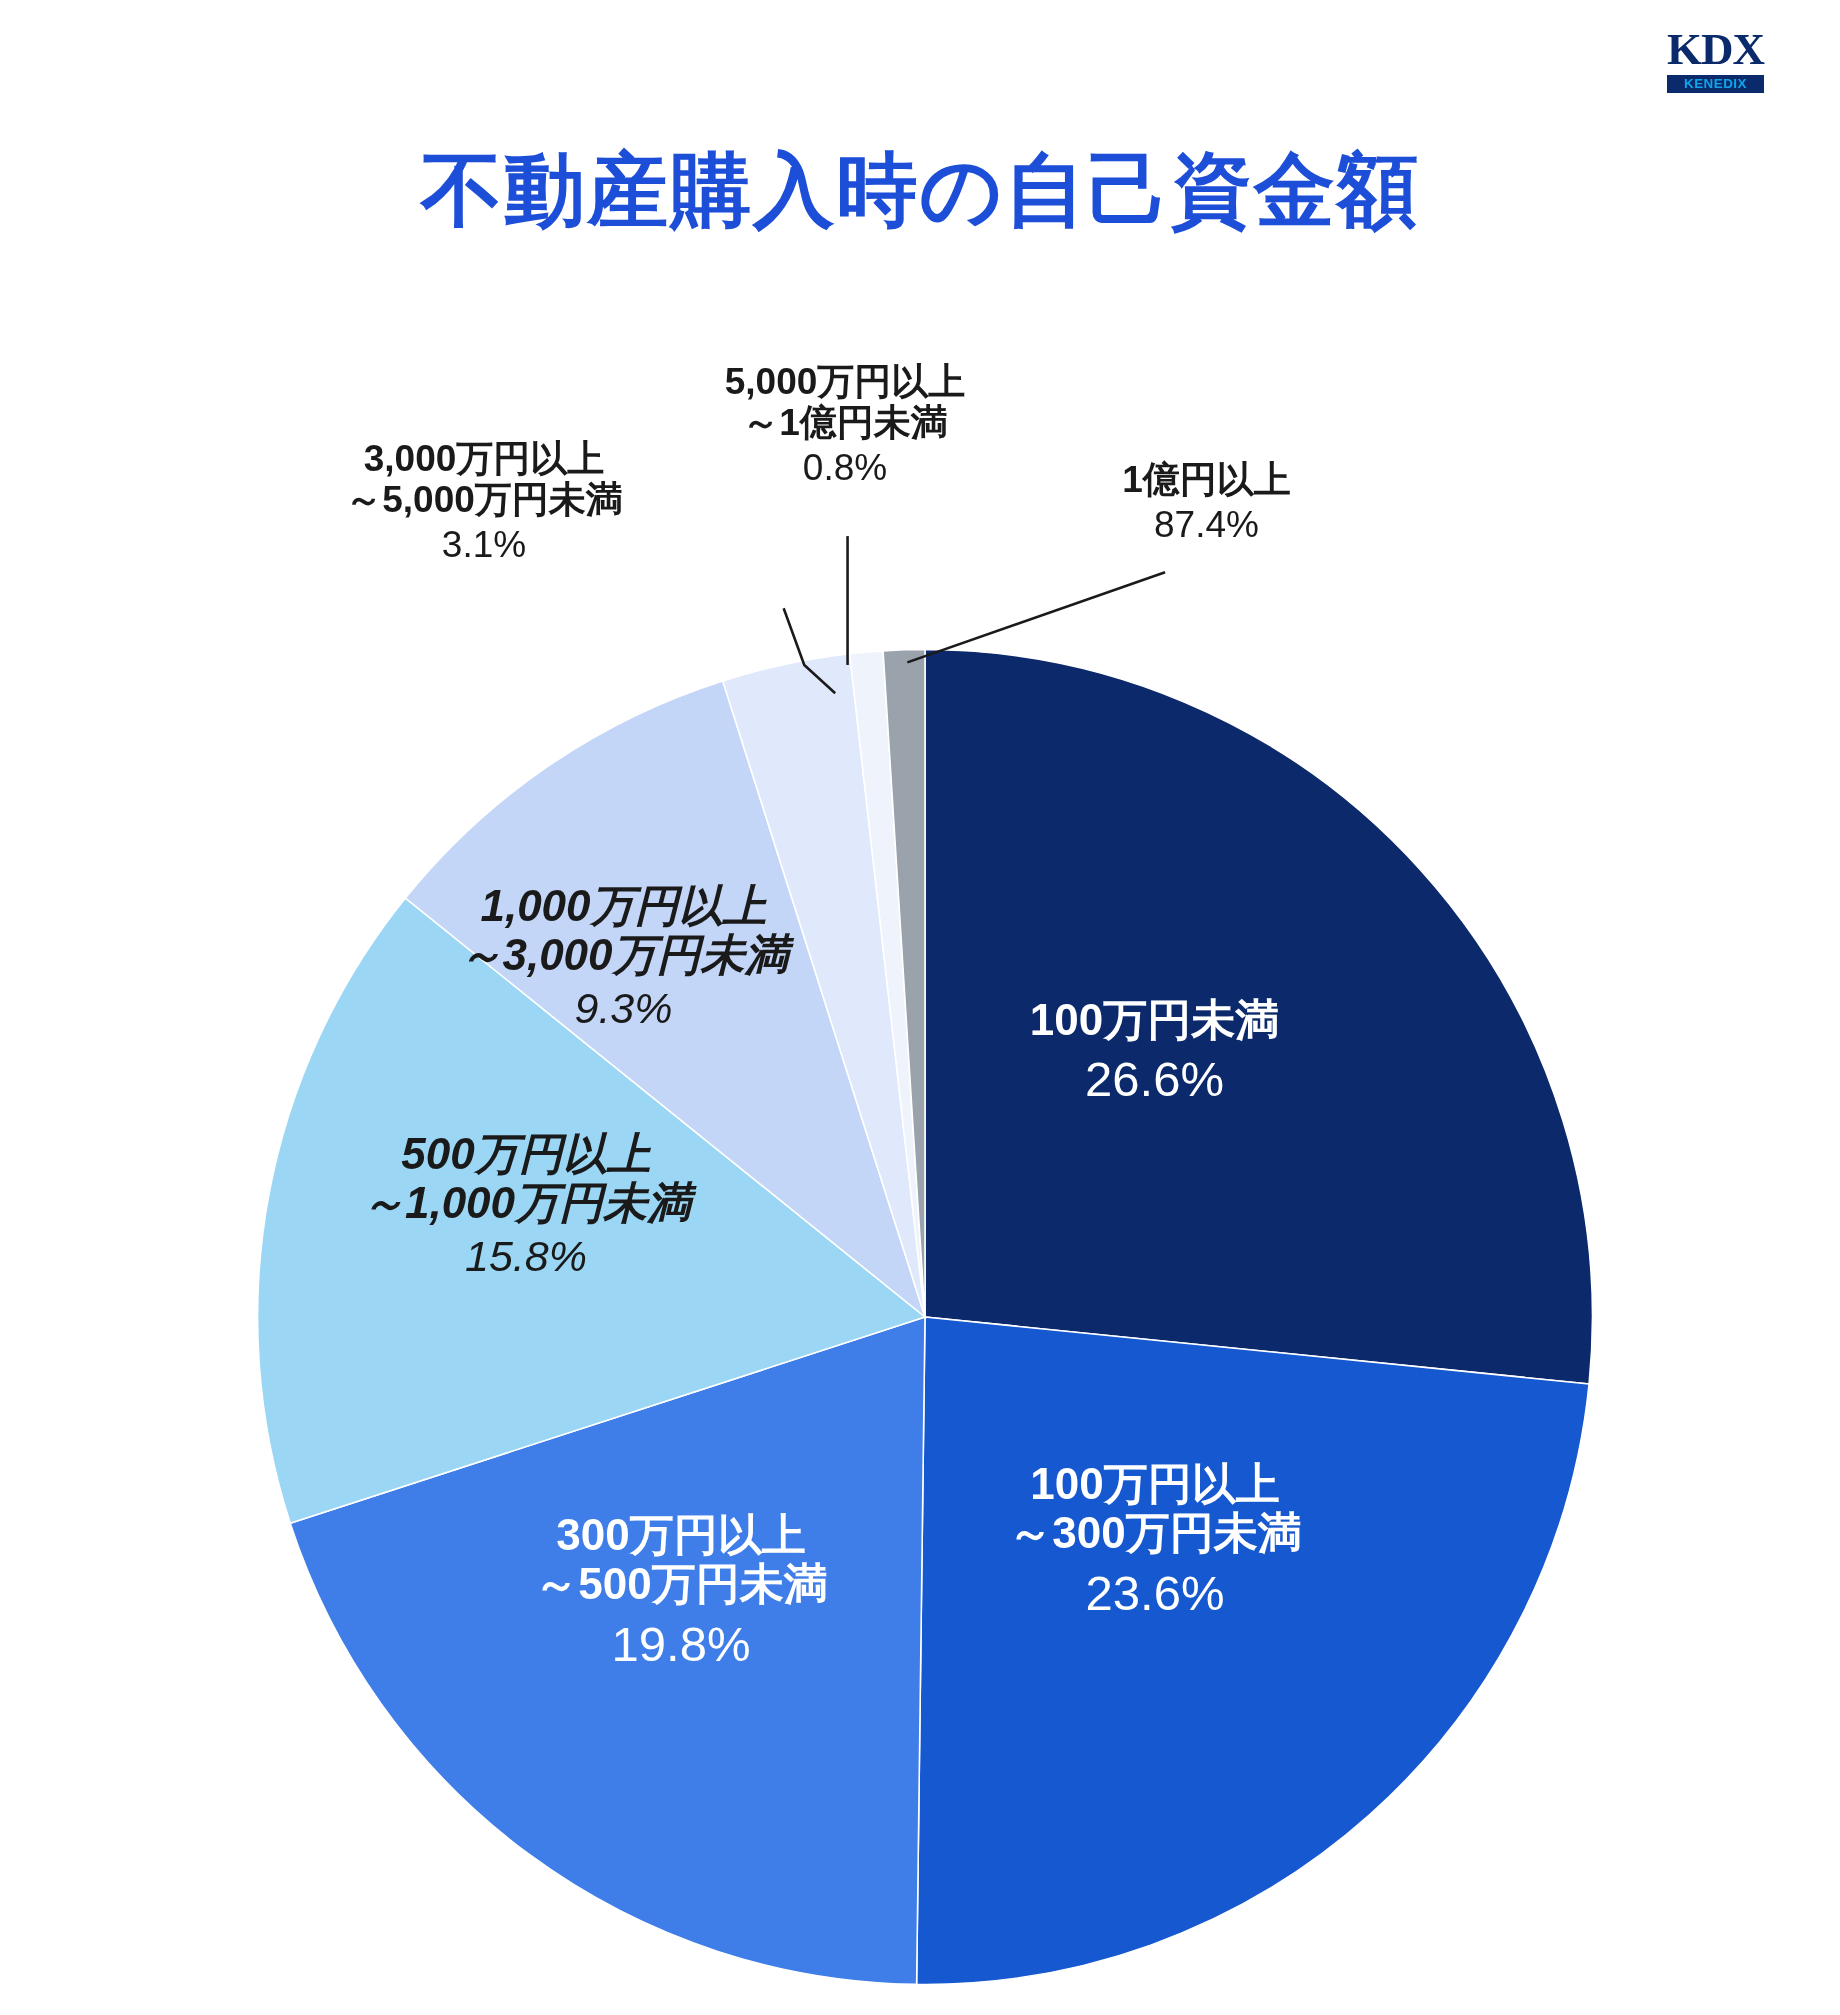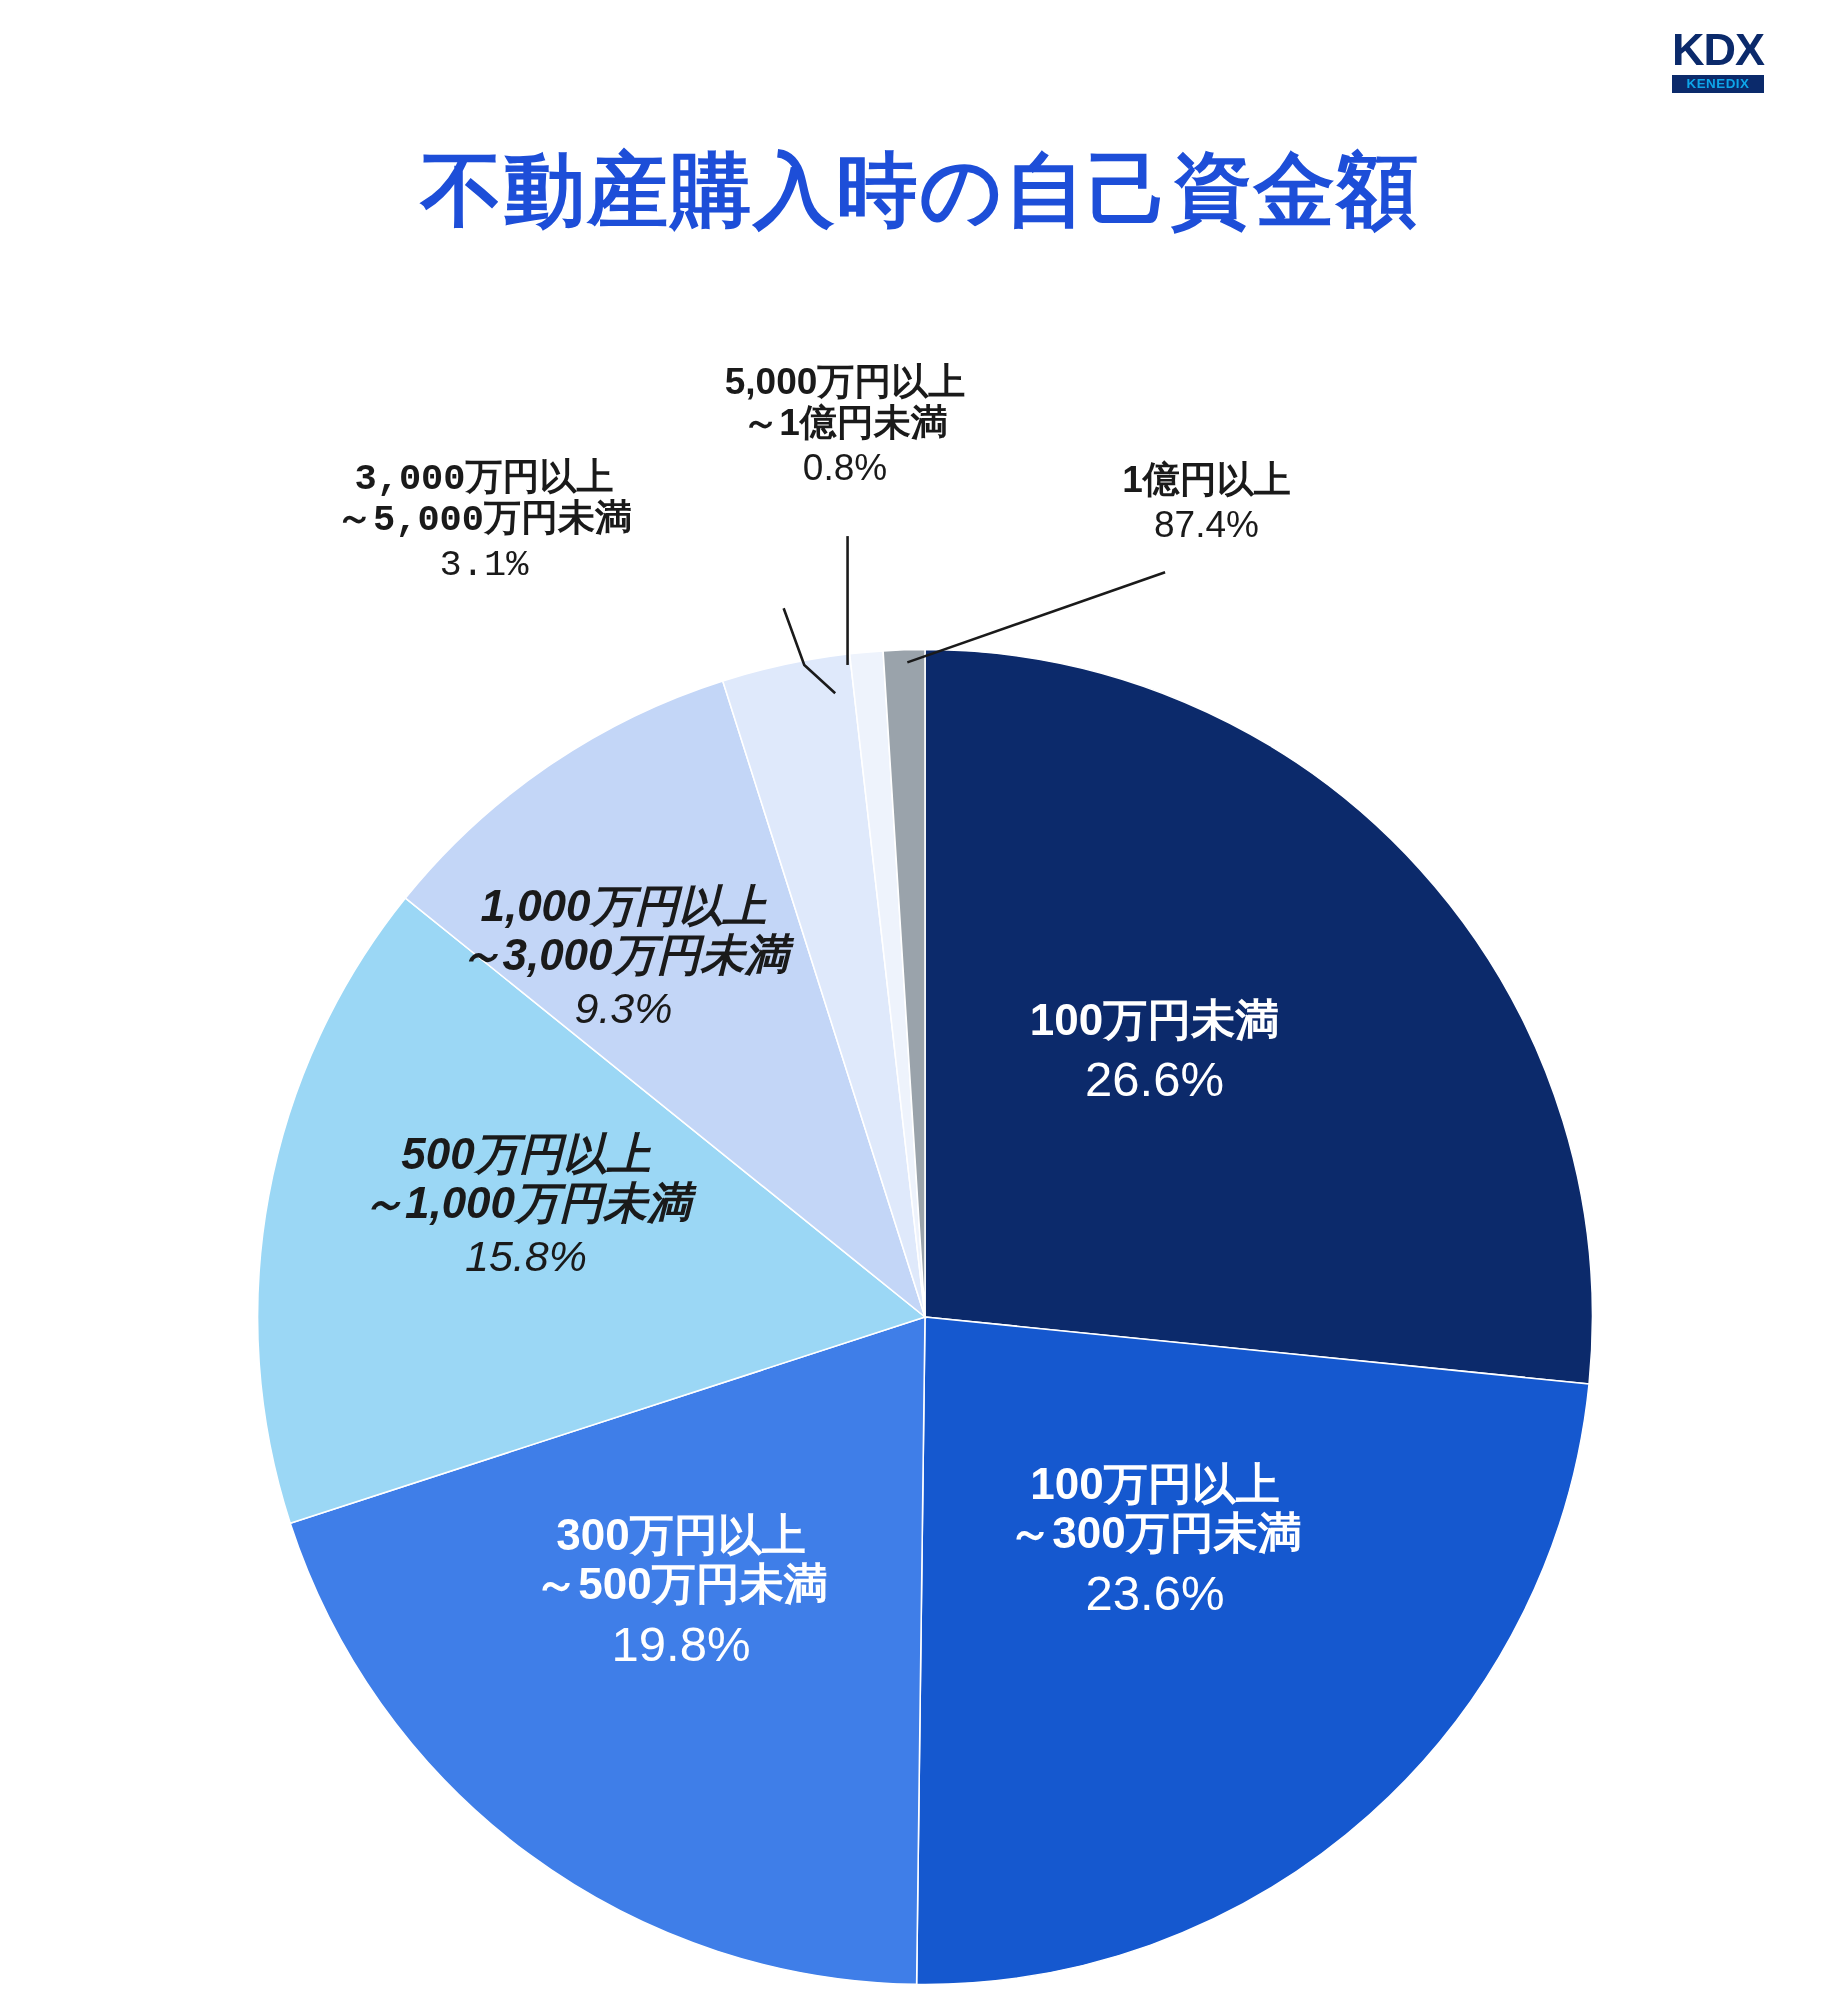--- a/index.html
+++ b/index.html
@@ -21,21 +21,21 @@
     top: 27px;
     right: 77px;
     text-align: center;
     line-height: 1;
     color: #0b2a6b;
   }
   #logo .logo-main {
     font-size: 45px;
     font-weight: bold;
     letter-spacing: -1px;
-    font-family: Liberation Sans, sans-serif;
+    font-family: Liberation Serif, serif;
     display: block;
     text-align: right;
   }
   #logo .logo-sub {
     display: block;
     margin-top: 3.1px;
     background: #0b2a6b;
     color: #0ea5e9;
     font-size: 13.4px;
     font-weight: bold;
@@ -159,21 +159,21 @@
   <span class="cat">～1,000万円未満</span>
   <span class="val">15.8%</span>
 </div>
 
 <div class="slice-label inner-dark" style="left:407px; top:881px; width:433px;">
   <span class="cat">1,000万円以上</span>
   <span class="cat">～3,000万円未満</span>
   <span class="val">9.3%</span>
 </div>
 
-<div class="slice-label outer" style="left:278px; top:459px; width:412px;font-family:Liberation Mono, monospace;">
+<div class="slice-label outer" style="left:278px; top:438px; width:412px;">
   <span class="cat">3,000万円以上</span>
   <span class="cat">～5,000万円未満</span>
   <span class="val">3.1%</span>
 </div>
 
 <div class="slice-label outer" style="left:639px; top:361px; width:412px;">
   <span class="cat">5,000万円以上</span>
   <span class="cat">～1億円未満</span>
   <span class="val">0.8%</span>
 </div>

